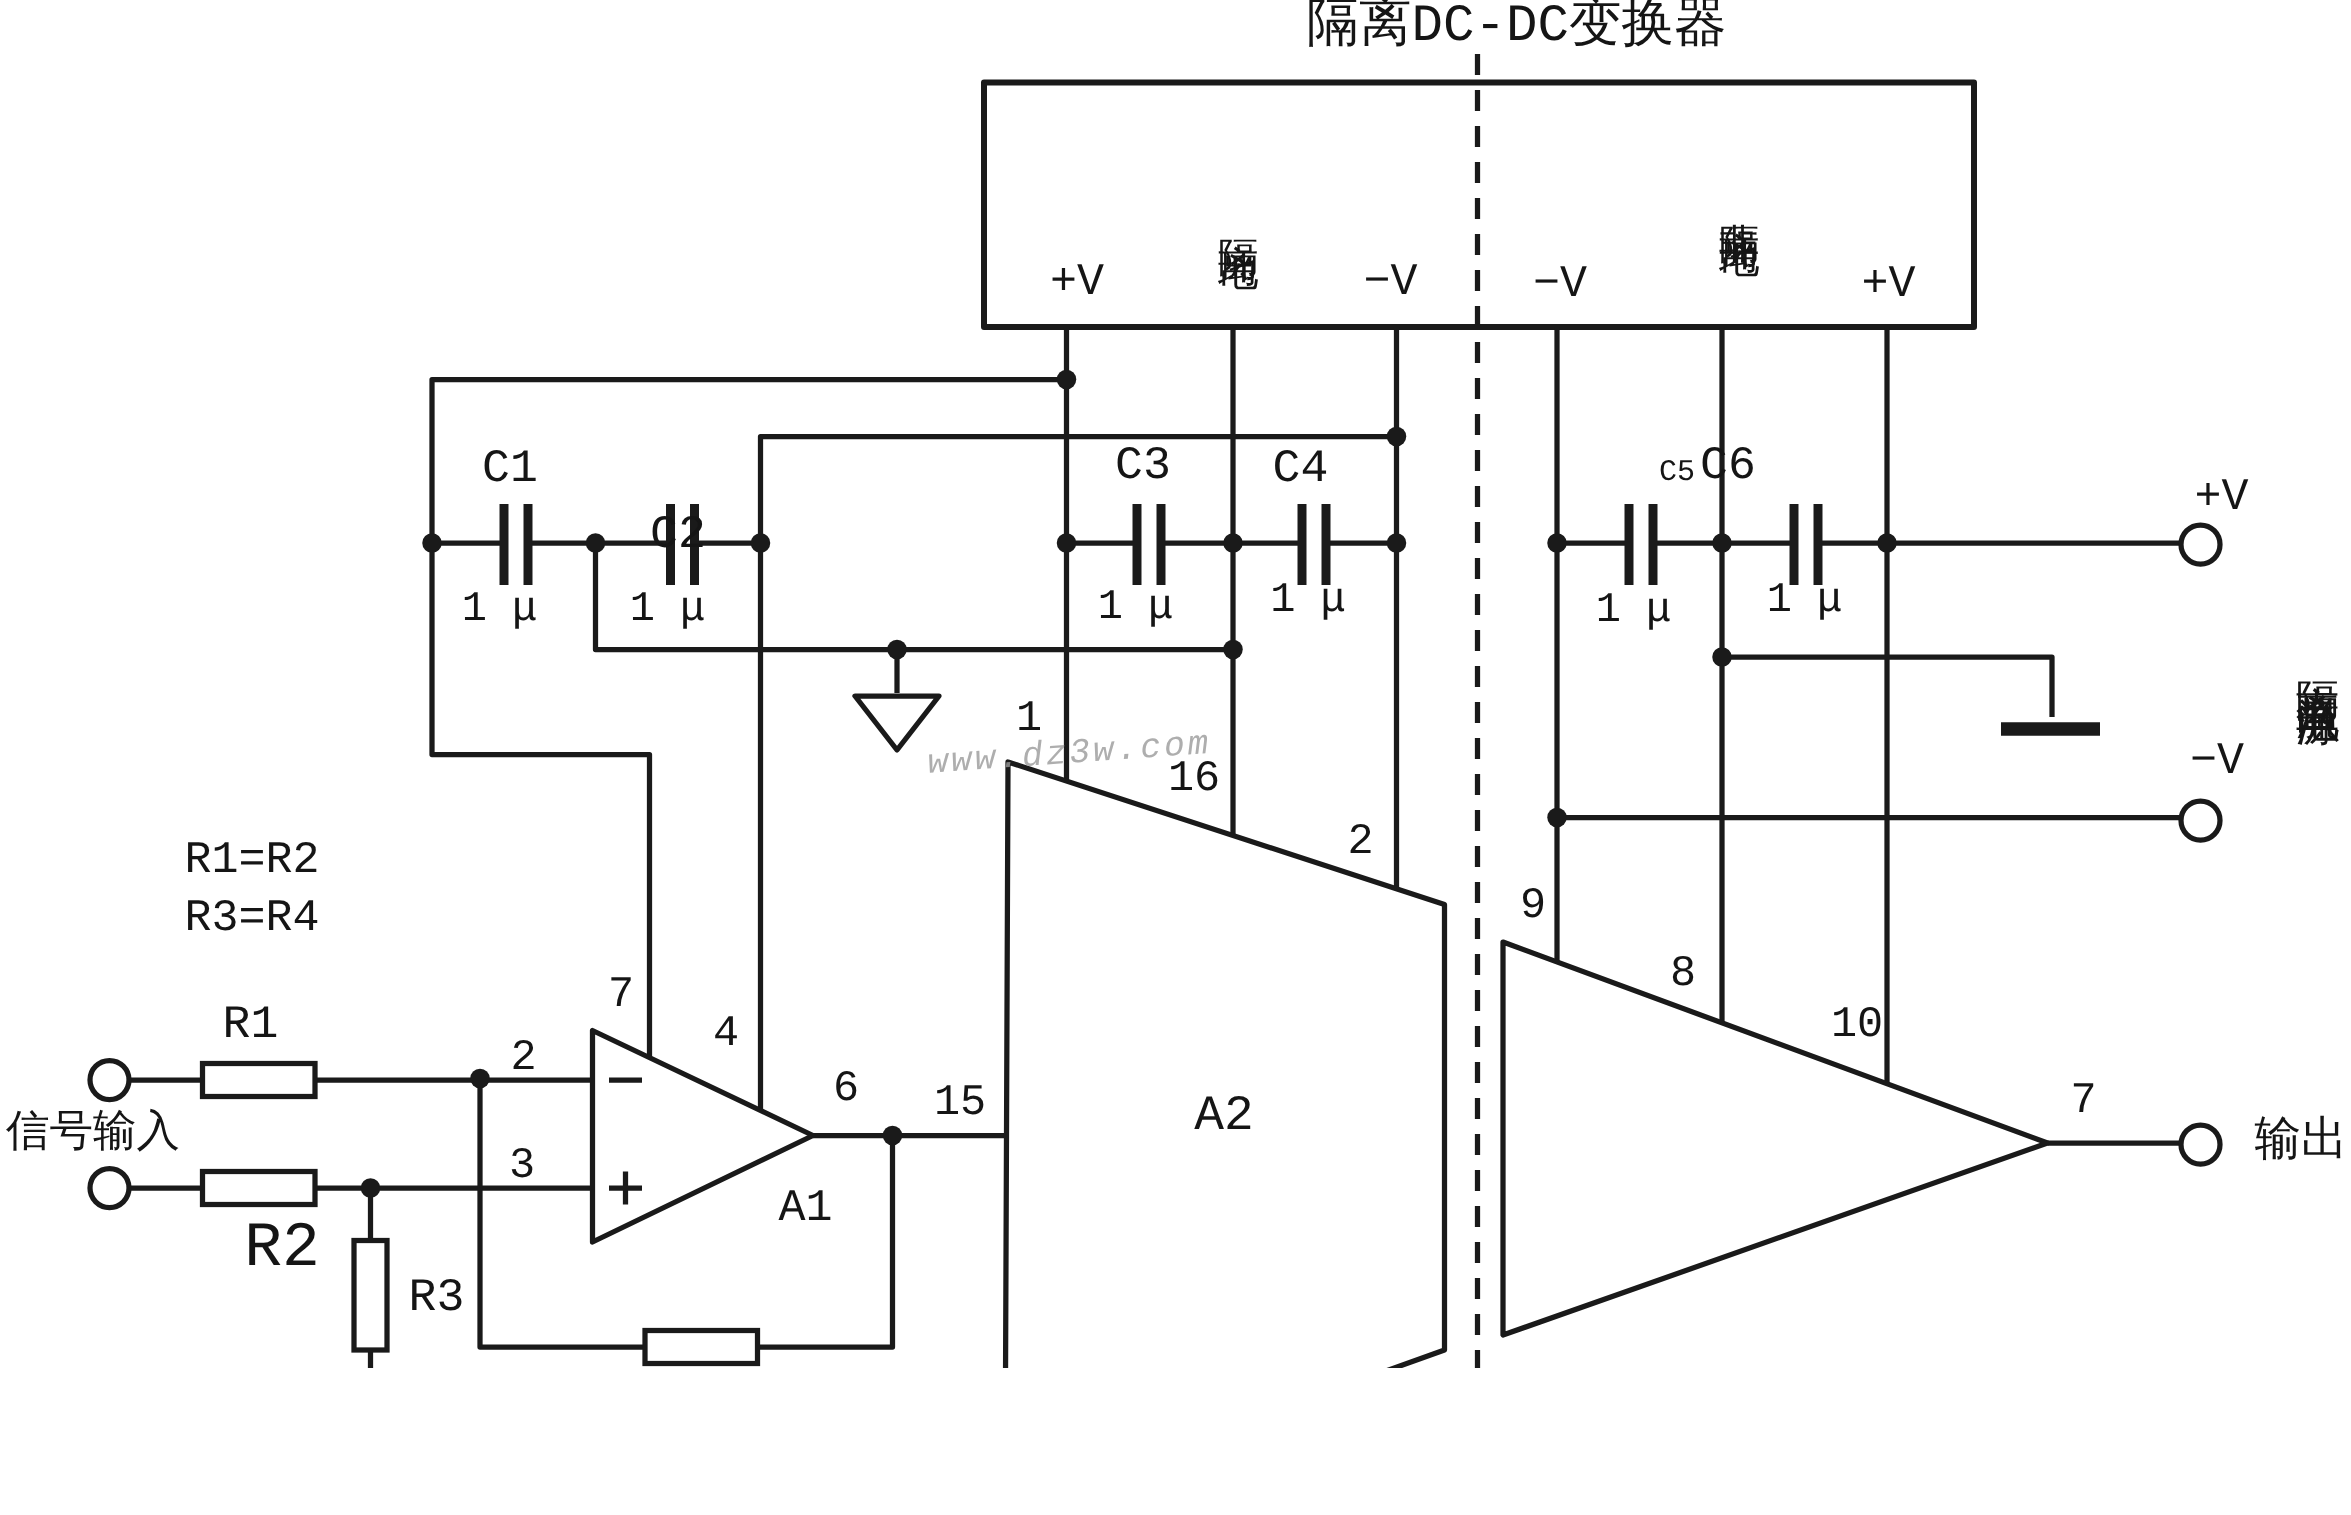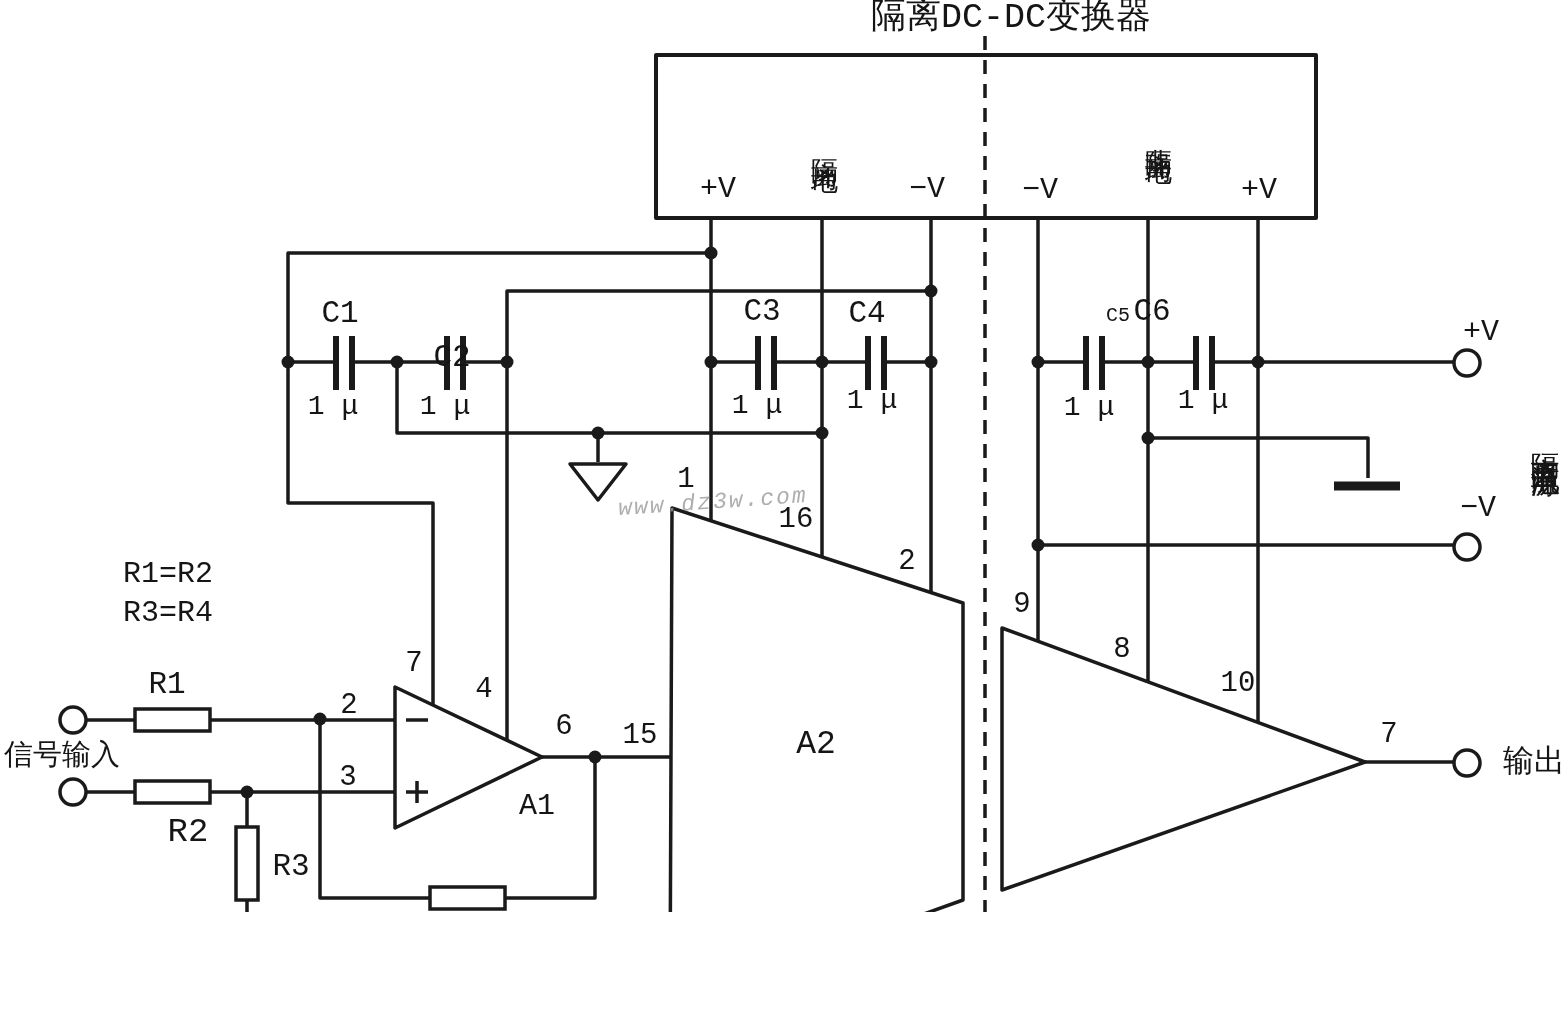--- a/index.html
+++ b/index.html
@@ -153,21 +153,21 @@
   <div class="lb" style="left:872px;top:401px;font-size:28px;">1 μ</div>
   <div class="lb" style="left:1090px;top:316px;font-size:20px;margin-left:28px;">C5</div>
   <div class="lb" style="left:1089px;top:408px;font-size:28px;">1 μ</div>
   <div class="lb" style="left:1152px;top:311px;font-size:31px;">C6</div>
   <div class="lb" style="left:1203px;top:401px;font-size:28px;">1 μ</div>
 
   <div class="lb" style="left:168px;top:574px;font-size:30px;text-align:right;">R1=R2</div>
   <div class="lb" style="left:168px;top:613px;font-size:30px;">R3=R4</div>
 
   <div class="lb" style="left:167px;top:684px;font-size:31px;">R1</div>
-  <div class="lb" style="left:188px;top:832px;font-size:34px;">R2</div>
+  <div class="lb" style="left:188px;top:832px;font-size:42px;">R2</div>
   <div class="lb" style="left:291px;top:866px;font-size:31px;">R3</div>
   <div class="lb" style="left:476px;top:939px;font-size:31px;">R4</div>
 
   <div class="lb" style="left:62px;top:756px;font-size:29px;">信号输入</div>
 
   <div class="lb" style="left:414px;top:663px;font-size:29px;">7</div>
   <div class="lb" style="left:484px;top:689px;font-size:29px;">4</div>
   <div class="lb" style="left:349px;top:705px;font-size:29px;">2</div>
   <div class="lb" style="left:348px;top:777px;font-size:29px;">3</div>
   <div class="lb" style="left:564px;top:726px;font-size:29px;">6</div>

